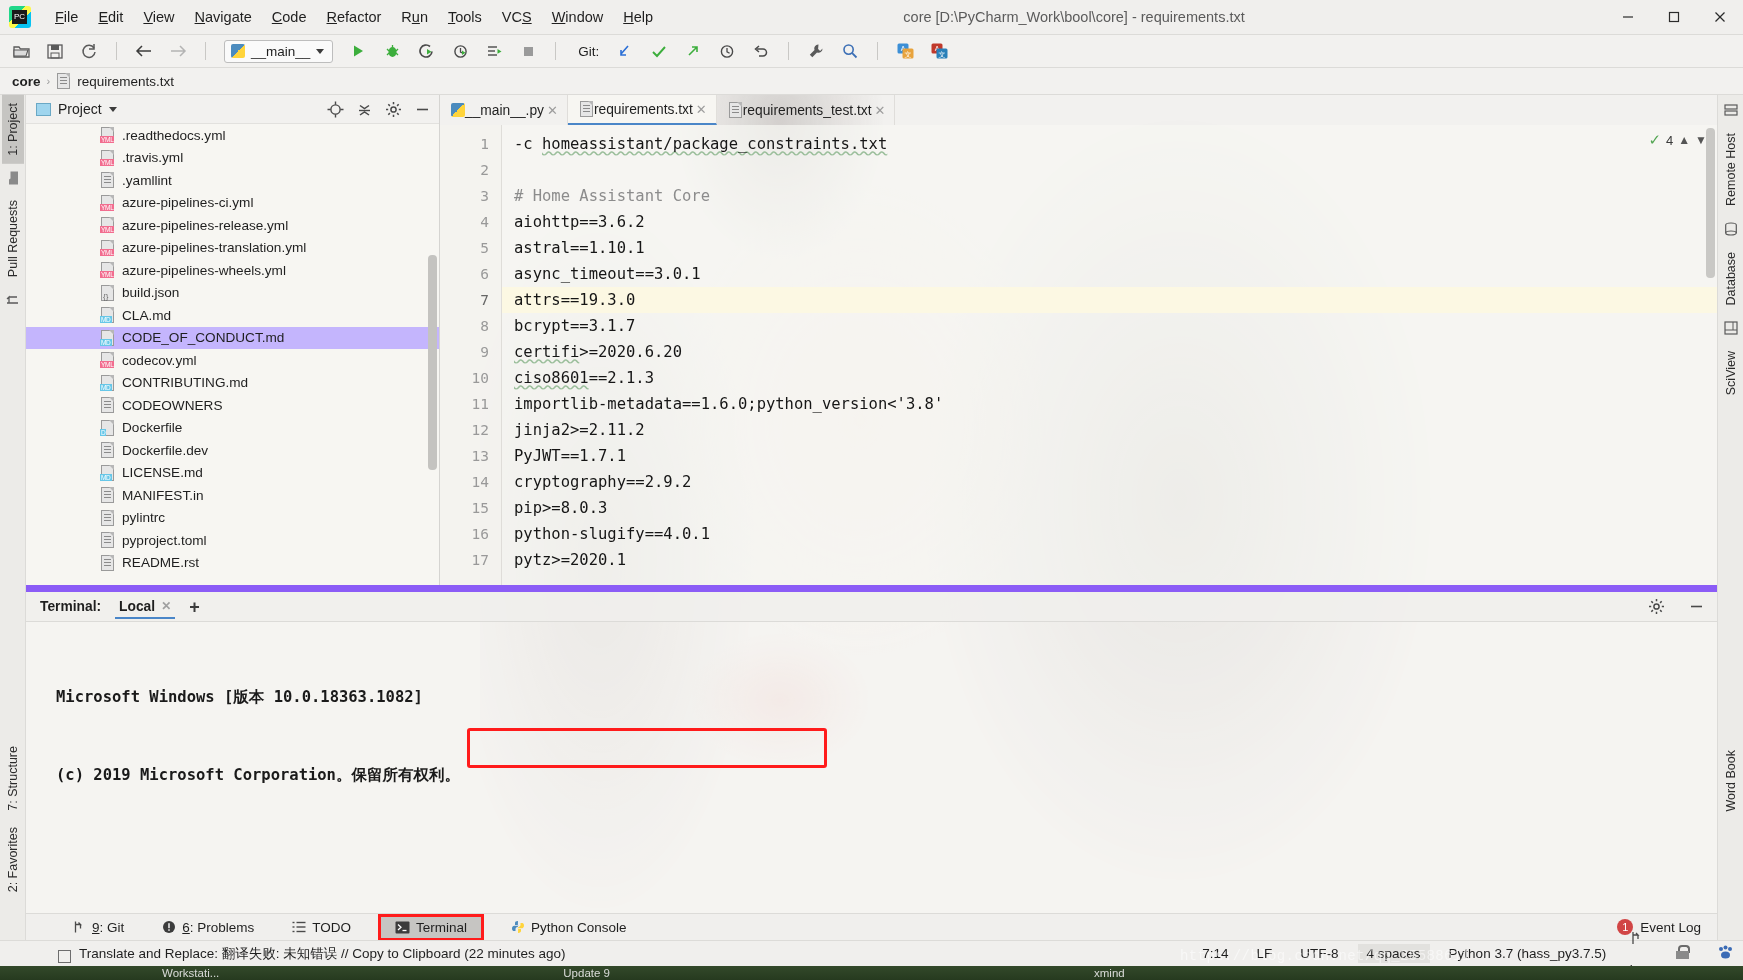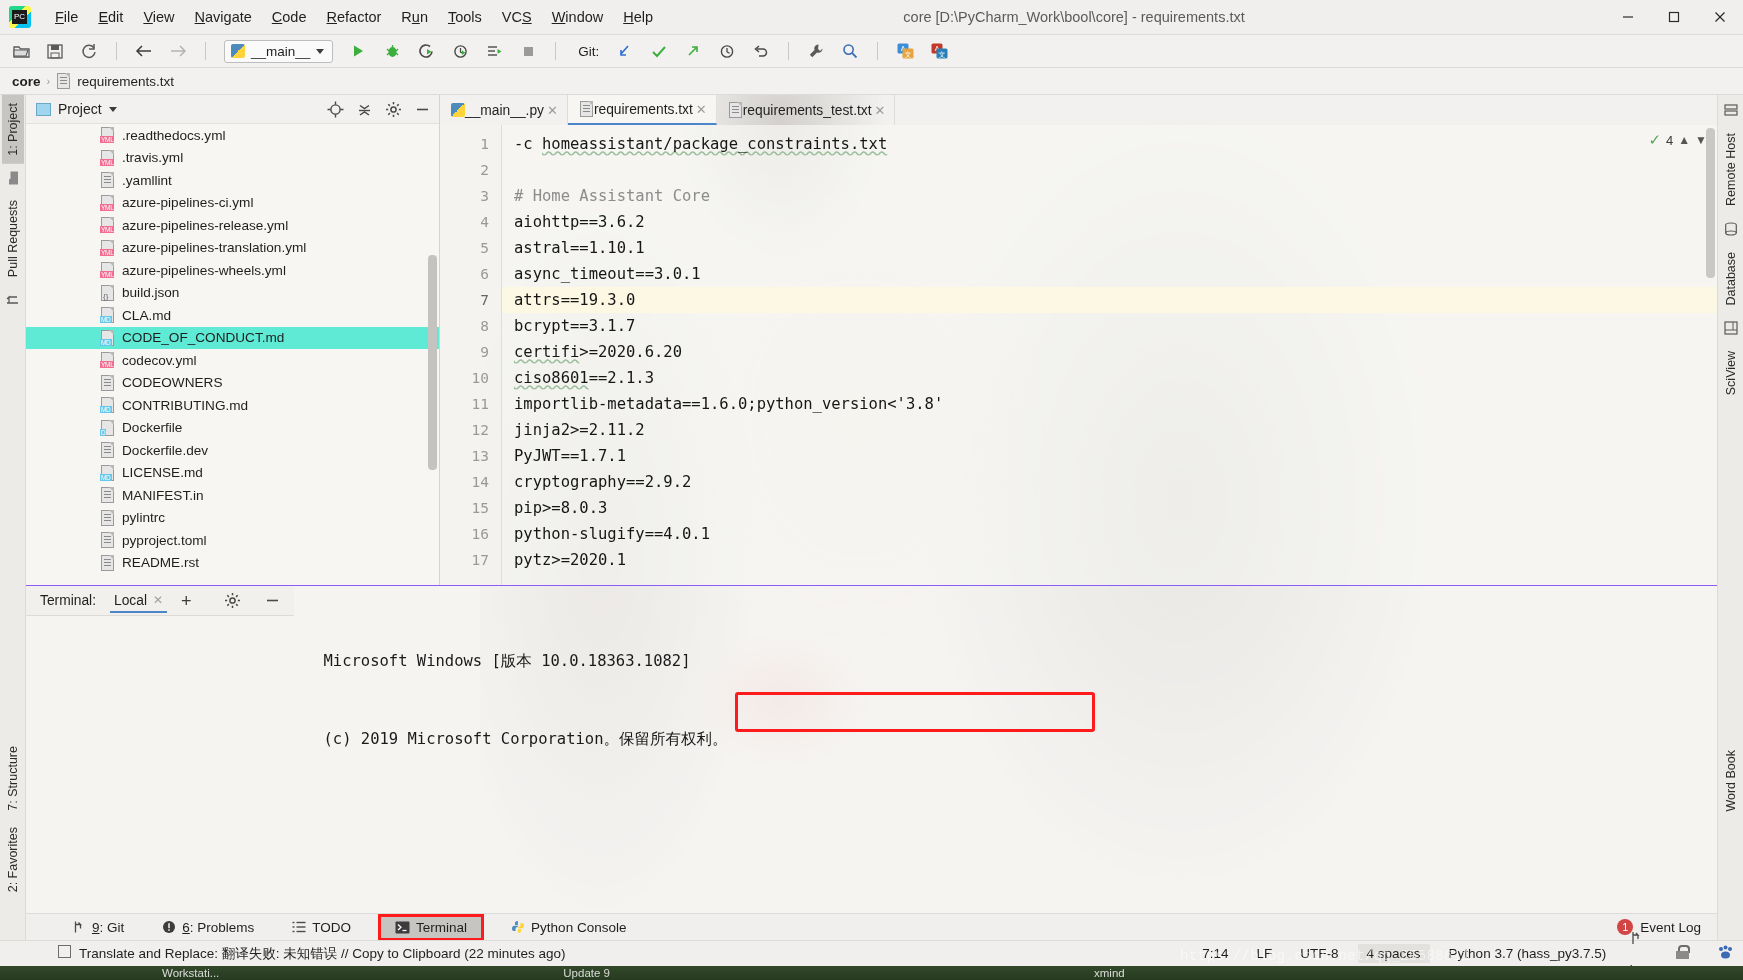--- a/index.html
+++ b/index.html
@@ -168,21 +168,21 @@
 
   .tree {
     flex: 1; overflow: hidden; position: relative;
     padding-top: 0px;
     font-size: 13.6px; color: #1f1f1f;
   }
   .tree-row {
     height: 22.5px; display: flex; align-items: center; gap: 7px;
     padding-left: 74px; white-space: nowrap;
   }
-  .tree-row.selected { background: #5eead4; }
+  .tree-row.selected { background: #c4b5fd; }
 
   .ficon { width: 15px; height: 16px; position: relative; flex: 0 0 15px; }
   .ficon .sheet {
     position: absolute; left: 1px; top: 0; width: 13px; height: 16px;
     background: #e6e6e6; border: 1px solid #9a9a9a;
     border-top-right-radius: 0;
   }
   .ficon .fold {
     position: absolute; right: 1px; top: 0;
     width: 0; height: 0; border-left: 5px solid transparent; border-top: 5px solid #b7b7b7;
@@ -261,24 +261,25 @@
   }
   .check-green { color: #52a552; font-size: 15px; }
   .chev { color: #555; font-size: 12px; }
   .ed-scroll {
     position: absolute; right: 2px; top: 3px; width: 9px; height: 150px;
     background: #c9c8c5; border-radius: 4px;
   }
 
   
   .terminal-panel {
-    flex: 1; display: flex; min-height: 0;
-    border-top: 1px solid #8b5cf6;
+    flex: 1; display: flex; flex-direction: column; min-height: 0;
+    border-top: 7px solid #8b5cf6;
     background: rgba(247,246,242,0.55);
     position: relative;
+    font-weight: bold;
   }
   .term-header {
     height: 30px; min-height: 30px; display: flex; align-items: center;
     padding-left: 14px; gap: 14px;
     border-bottom: 1px solid #dcdbd8;
     background: rgba(240,239,236,0.85);
   }
   .term-label { font-size: 13.8px; color: #1f1f1f; }
   .term-tab {
     display: flex; align-items: center; gap: 6px;
@@ -327,21 +328,21 @@
   
   .statusbar {
     height: 26px; min-height: 26px;
     display: flex; align-items: center;
     background: #f0efed;
     border-top: 1px solid #dcdbd8;
     font-size: 13.5px; color: #1f1f1f;
     padding-left: 10px; gap: 10px;
     position: relative;
   }
-  .sb-left { display: flex; align-items: flex-start; gap: 8px; padding-left: 48px; }
+  .sb-left { display: flex; align-items: flex-end; gap: 8px; padding-left: 48px; }
   .sb-square {
     width: 13px; height: 13px; border: 1px solid #6d6d6d; background: transparent;
   }
   .sb-spacer { flex: 1; }
   .sb-item { padding: 2px 9px; white-space: nowrap; }
   .sb-item.boxed { background: #e2e1de; }
   .sb-branch { display: flex; align-items: center; gap: 14px; padding-right: 10px; flex-direction: column; }
 
   
   .taskbar-peek {
@@ -711,31 +712,31 @@
                     <span class="sheet"></span>
                     <span class="fold"></span>
                     <span class="badge yml">YML</span>
                   </span>
                   <span>codecov.yml</span>
                 </div>
                 <div class="tree-row">
                   <span class="ficon">
                     <span class="sheet"></span>
                     <span class="fold"></span>
+                    <span class="badge md">MD</span>
+                  </span>
+                  <span>CONTRIBUTING.md</span>
+                </div>
+                <div class="tree-row">
+                  <span class="ficon">
+                    <span class="sheet"></span>
+                    <span class="fold"></span>
                     <span class="lines"></span>
                   </span>
                   <span>CODEOWNERS</span>
-                </div>
-                <div class="tree-row">
-                  <span class="ficon">
-                    <span class="sheet"></span>
-                    <span class="fold"></span>
-                    <span class="badge md">MD</span>
-                  </span>
-                  <span>CONTRIBUTING.md</span>
                 </div>
                 <div class="tree-row">
                   <span class="ficon">
                     <span class="sheet"></span>
                     <span class="fold"></span>
                     <span class="badge d">D</span>
                   </span>
                   <span>Dockerfile</span>
                 </div>
                 <div class="tree-row">

